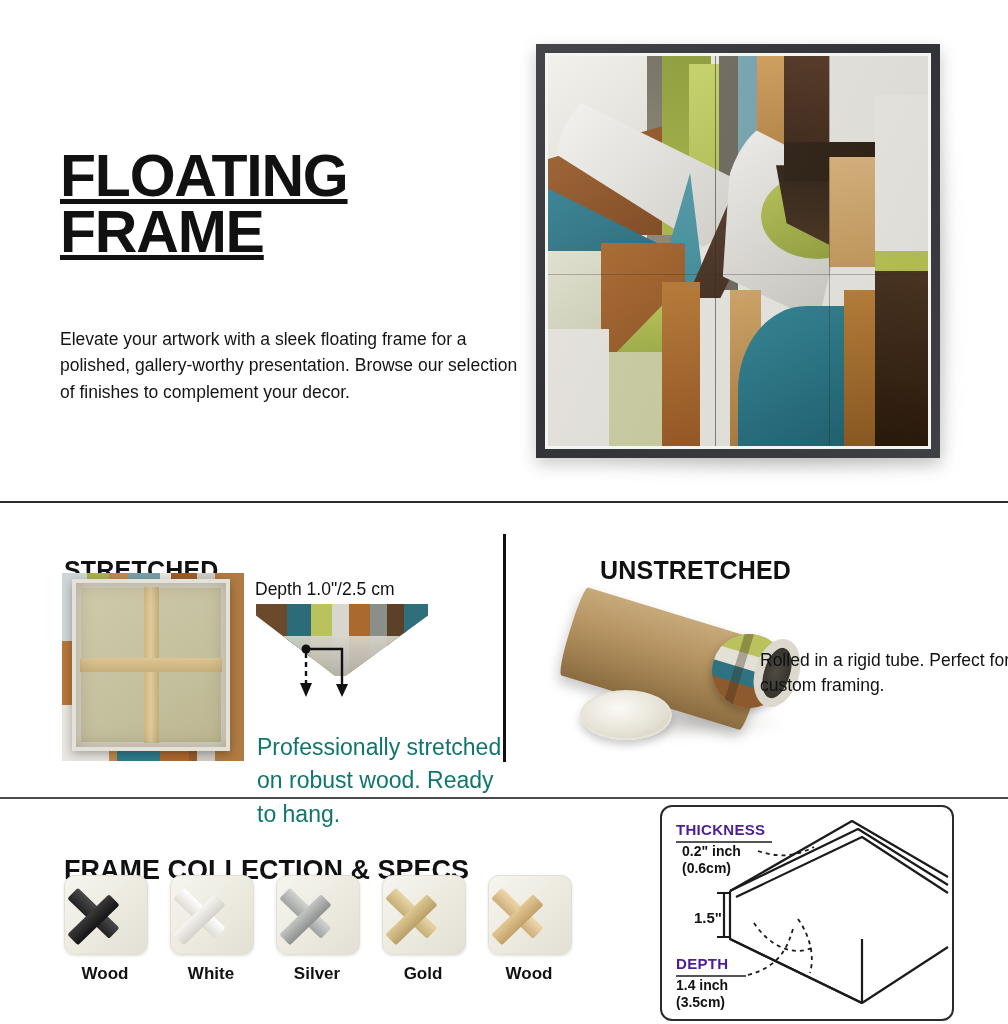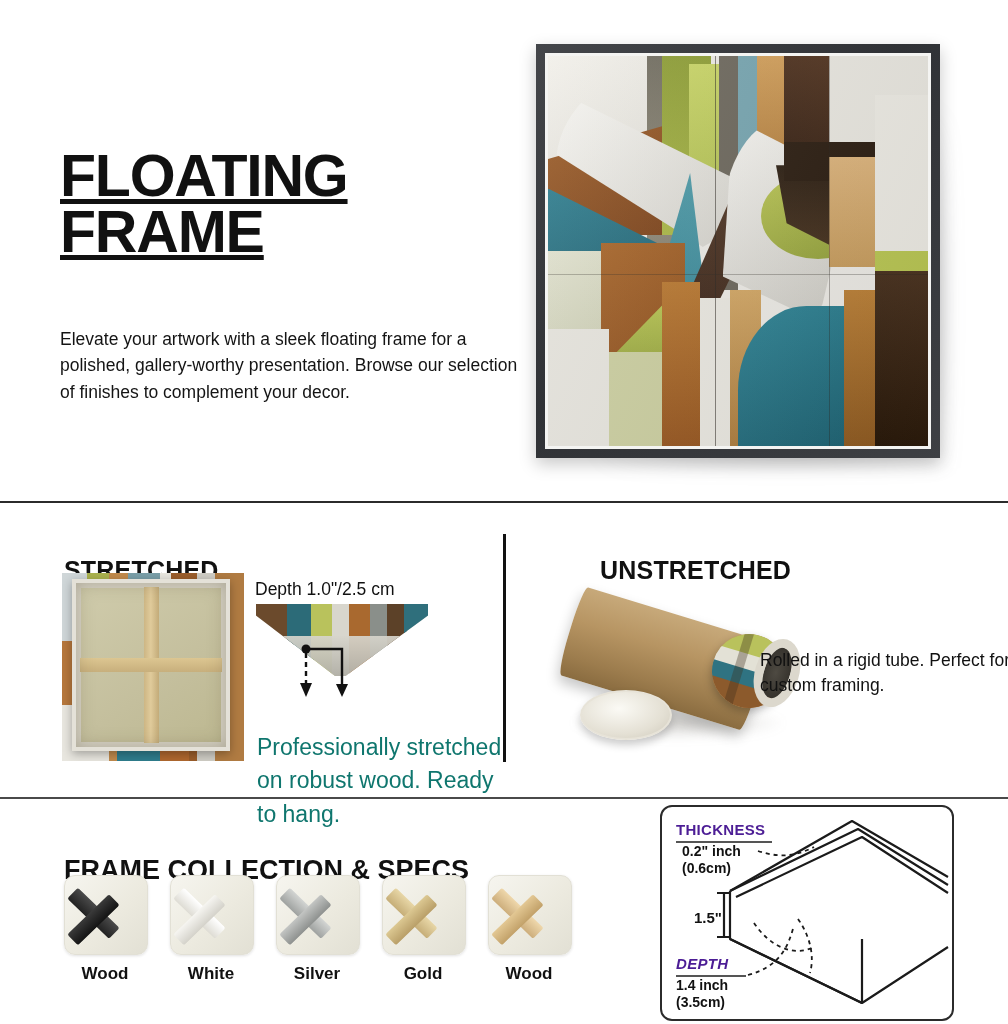--- a/index.html
+++ b/index.html
@@ -92,21 +92,21 @@
   .sw-arm.l{transform:rotate(-44deg);transform-origin:2px 50%;left:10px;top:52px;}
   .sw-label{margin-top:9px;text-align:center;font-size:17px;font-weight:700;color:#111;}
 
   .specbox{position:absolute;left:660px;top:6px;width:290px;height:212px;
     border:2px solid #2b2b2b;border-radius:12px;background:#fff;overflow:hidden;}
   .specbox svg{position:absolute;left:0;top:0;}
   .spec-t{position:absolute;font-weight:700;color:#4c1d95;}
   .lbl-thickness{left:14px;top:14px;font-size:15px;letter-spacing:.3px;}
   .lbl-thickness-u{position:absolute;left:20px;top:36px;font-size:14px;font-weight:700;color:#111;line-height:1.2;}
   .lbl-15{position:absolute;left:32px;top:102px;font-size:15px;font-weight:700;color:#111;}
-  .lbl-depth{left:14px;top:148px;font-size:15px;letter-spacing:.3px;font-style:italic;}
+  .lbl-depth{left:14px;top:148px;font-size:15px;letter-spacing:.3px;}
   .lbl-depth-u{position:absolute;left:14px;top:170px;font-size:14px;font-weight:700;color:#111;line-height:1.2;}
   .ul{position:absolute;height:2px;background:#555;}
 </style>
 </head>
 <body>
 
 <div class="page">
 
   <section class="hero">
     <h1 class="hero-title">

